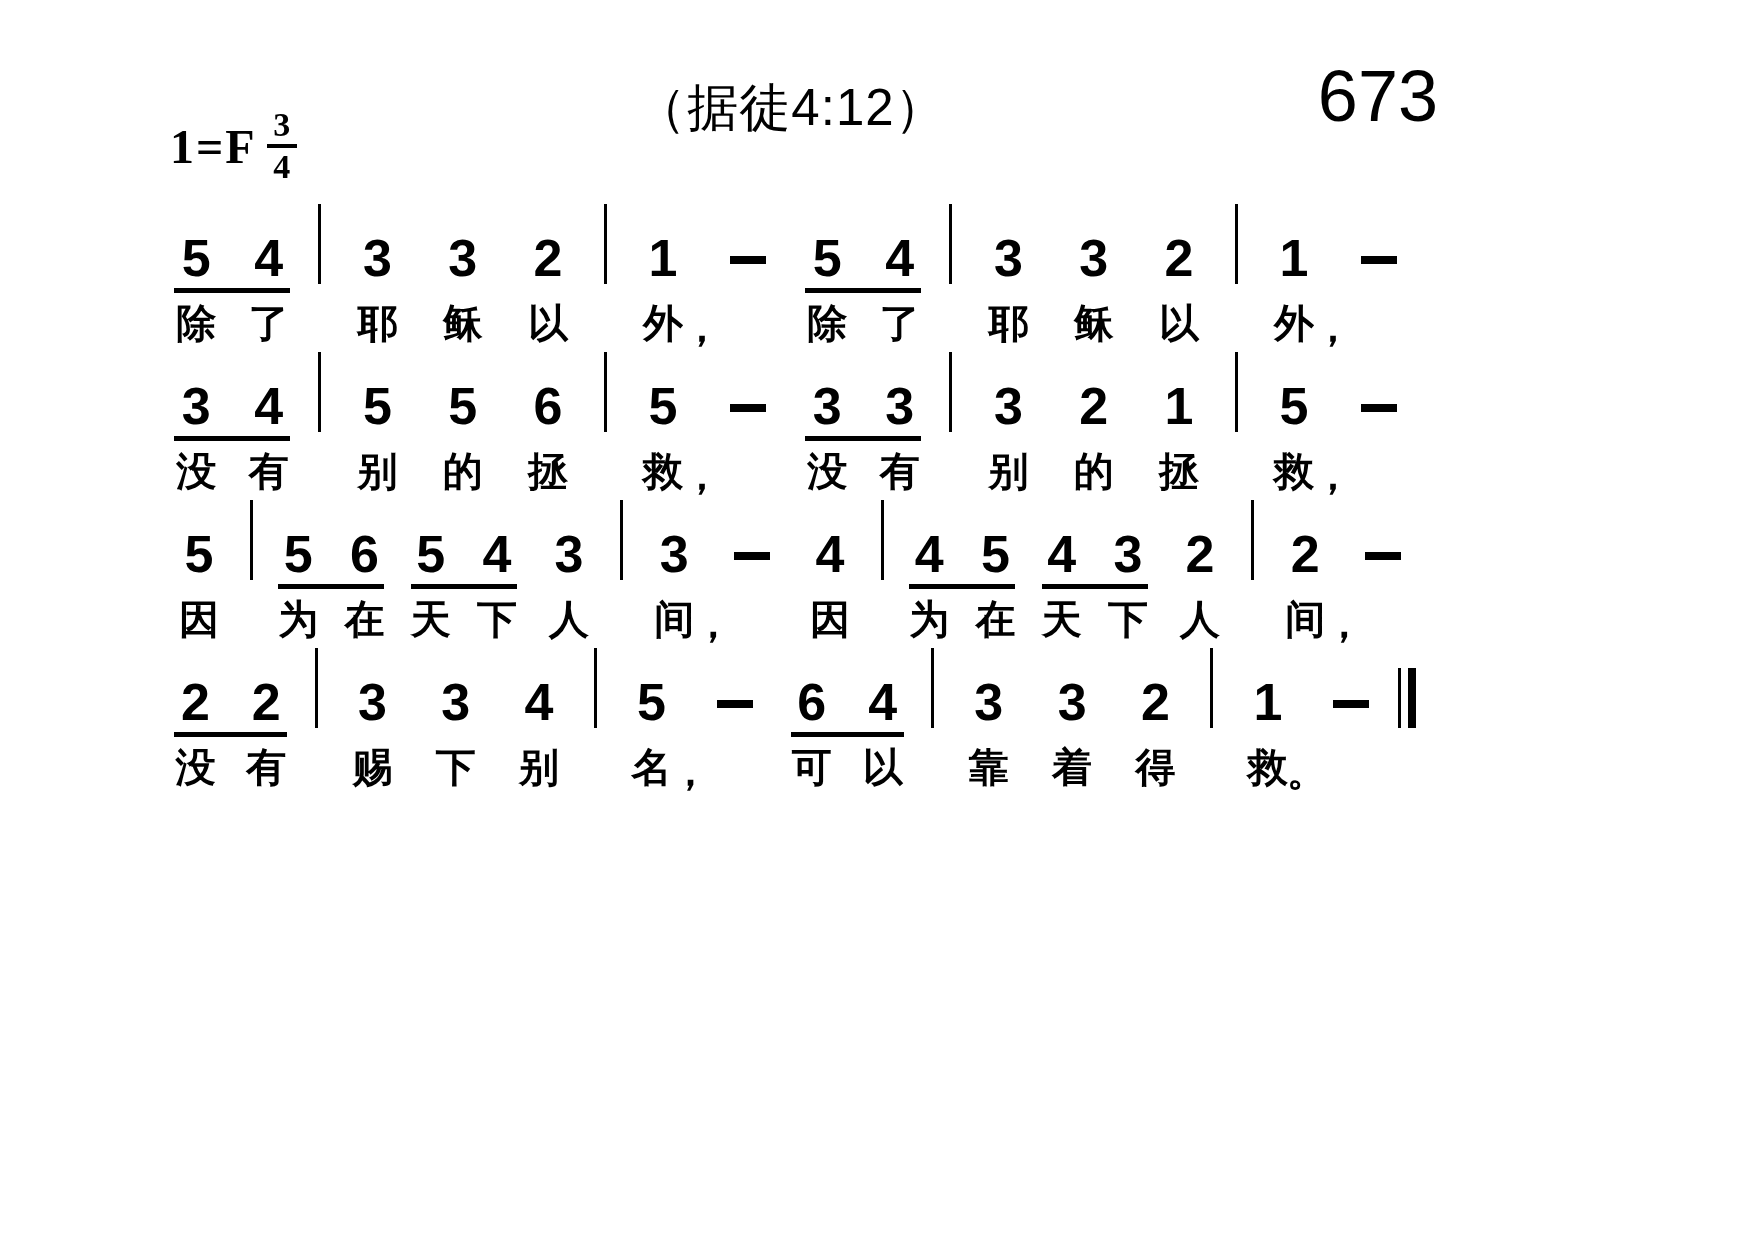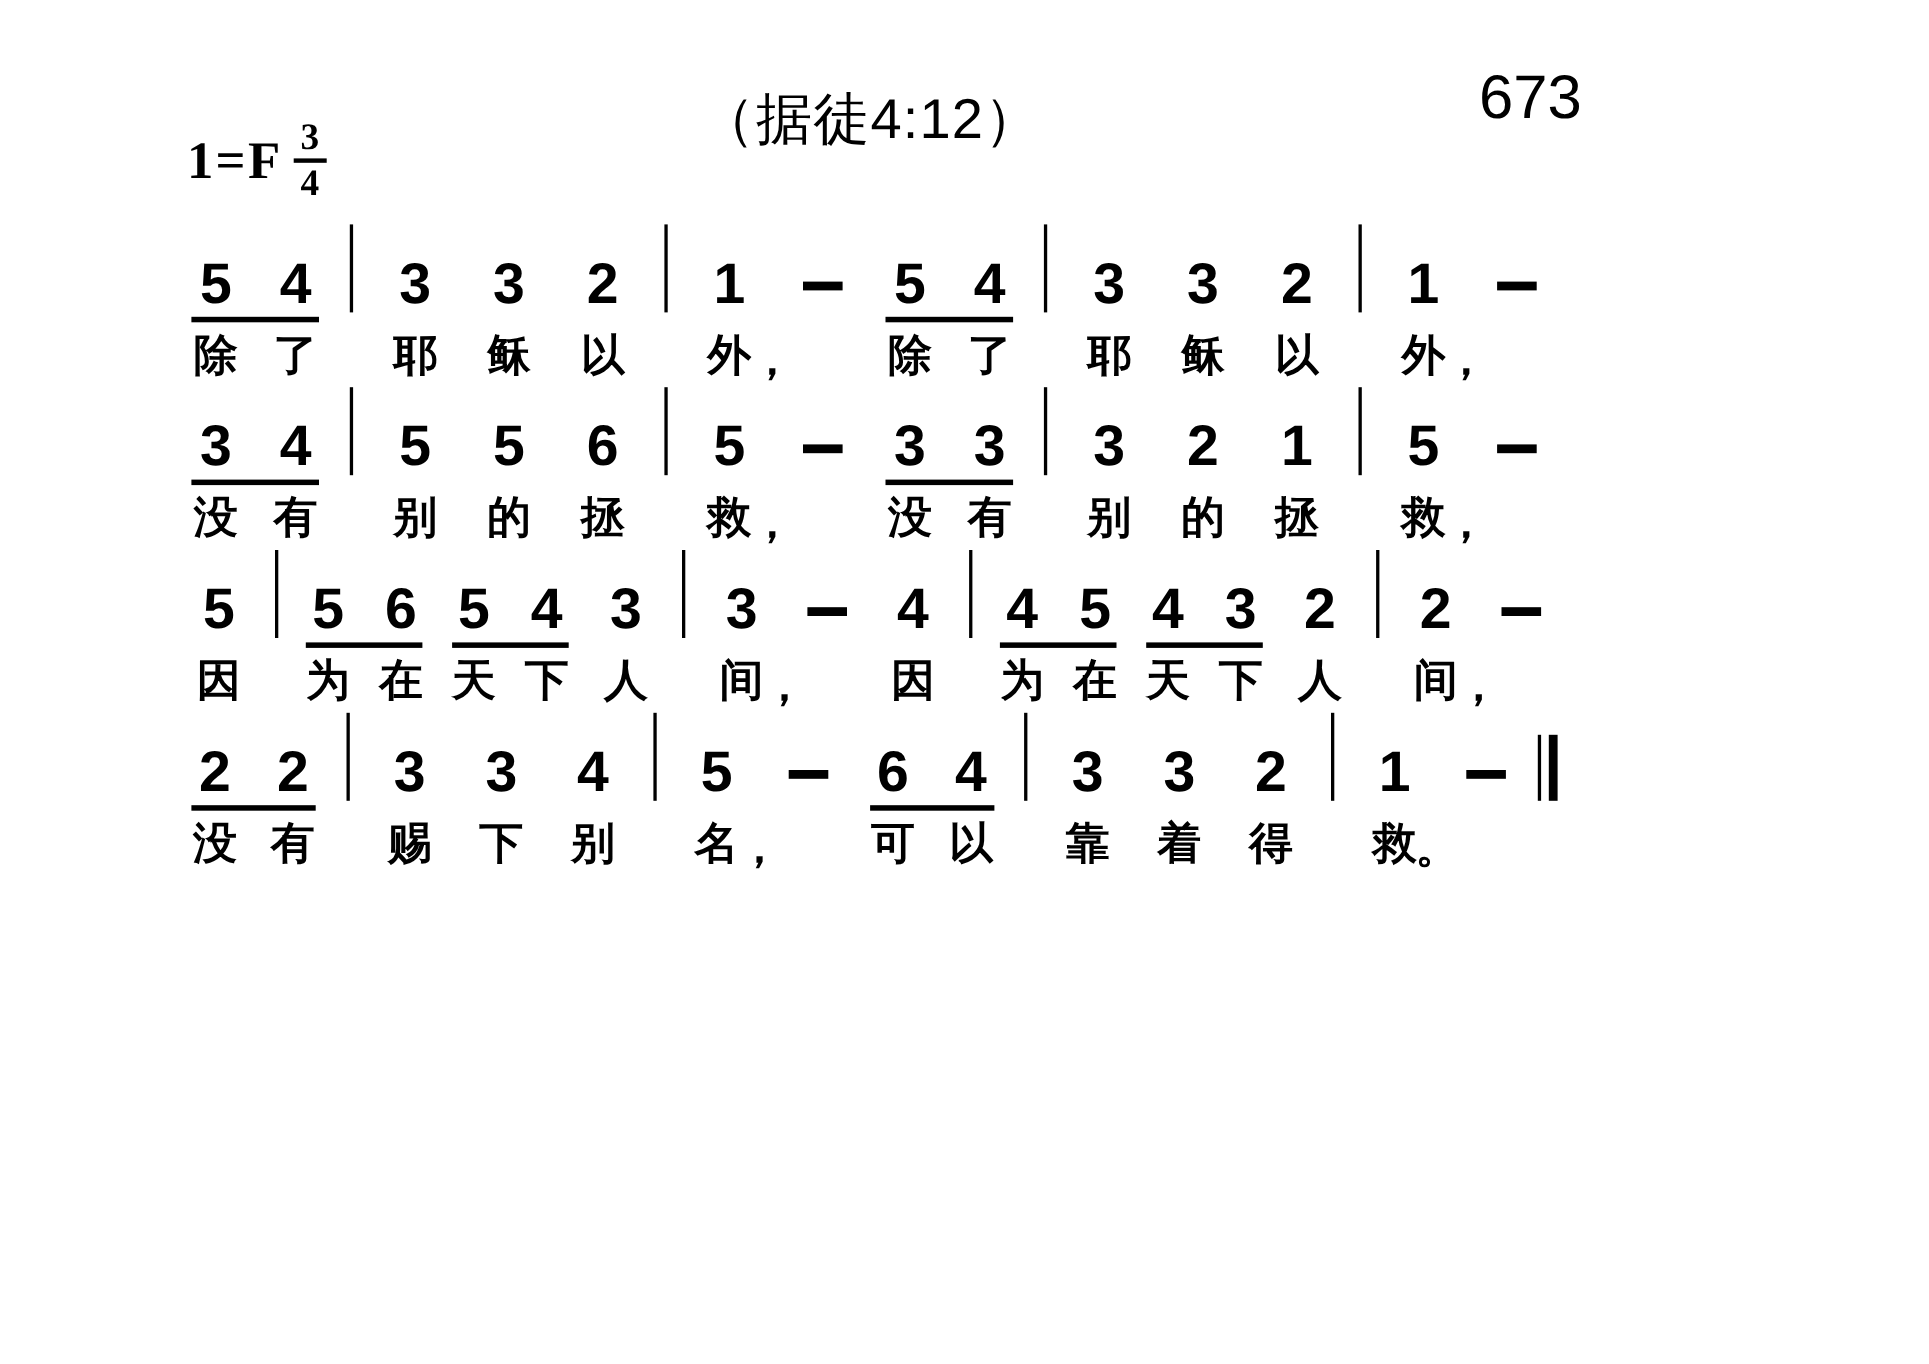--- a/index.html
+++ b/index.html
@@ -28,21 +28,21 @@
   }
   .title{
     font-size:78px;line-height:1.05;font-weight:900;
     letter-spacing:2px;
   }
   .subtitle{
     margin-top:22px;font-size:51px;font-weight:500;letter-spacing:1px;
   }
   .hymn-number{
     position:absolute;right:316px;top:60px;
-    font-size:56px;line-height:1;font-weight:500;
+    font-size:72px;line-height:1;font-weight:500;
   }
   
   .music{
     position:absolute;left:160px;top:200px;width:1262px;
   }
   .system{
     display:flex;width:100%;
     margin-bottom:3px;
   }
   .group{display:flex;flex-direction:column;flex:1 1 0;min-width:0;}

